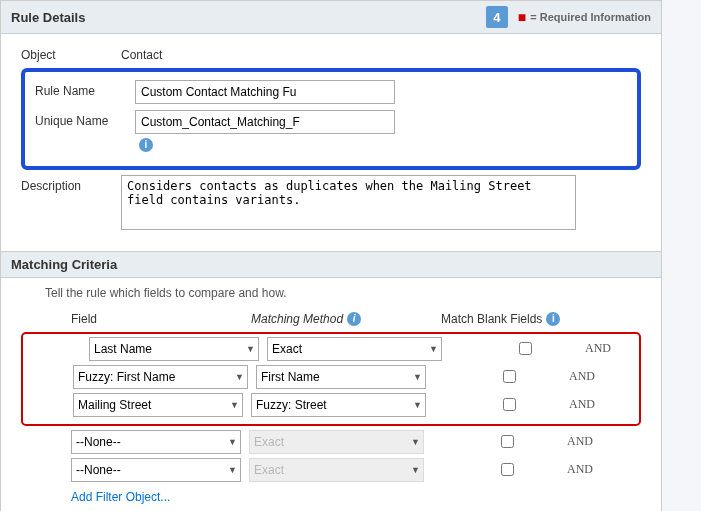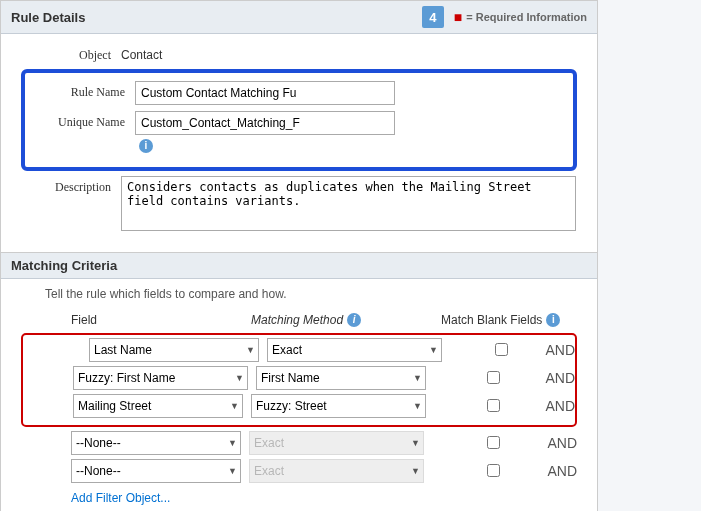--- a/index.html
+++ b/index.html
@@ -5,21 +5,21 @@
     * { box-sizing: border-box; margin: 0; padding: 0; }
     body {
       font-family: Arial, sans-serif;
       font-size: 12px;
       background: #f4f6f9;
       width: 701px;
       height: 511px;
       overflow: hidden;
     }
     .main-container {
-      width: 598px;
+      width: 662px;
       height: 511px;
       background: #7f1d1d;
       border: 1px solid #ccc;
       display: flex;
       flex-direction: column;
     }
     
     .section-header {
       background: #e8edf2;
       border-bottom: 1px solid #c5cdd6;
@@ -66,26 +66,25 @@
       padding: 8px 10px;
       margin-bottom: 5px;
     }
     .form-row {
       display: flex;
       align-items: flex-start;
       margin-bottom: 6px;
     }
     .form-label {
       width: 100px;
-      text-align: right;
+      text-align: left;
       padding-right: 10px;
       color: #333;
       padding-top: 4px;
       font-size: 12px;
-      font-family: Liberation Serif, serif;
     }
     .form-value {
       color: #333;
       padding-top: 4px;
       font-size: 12px;
     }
     .form-input {
       border: 1px solid #aaa;
       padding: 3px 5px;
       font-size: 12px;
@@ -189,22 +188,23 @@
       width: 175px;
     }
     .checkbox-cell {
       width: 130px;
       display: flex;
       justify-content: center;
       padding-left: 20px;
     }
     .and-label {
       color: #555;
-      font-size: 14px;
-      margin-left: 12px;
+      font-size: 12px;
+      margin-left: 5px;
+      font-family: Liberation Serif, serif;
     }
     .add-filter-link {
       color: #0070d2;
       text-decoration: none;
       font-size: 12px;
       cursor: pointer;
       display: inline-block;
       margin-top: 4px;
       margin-left: 50px;
     }

